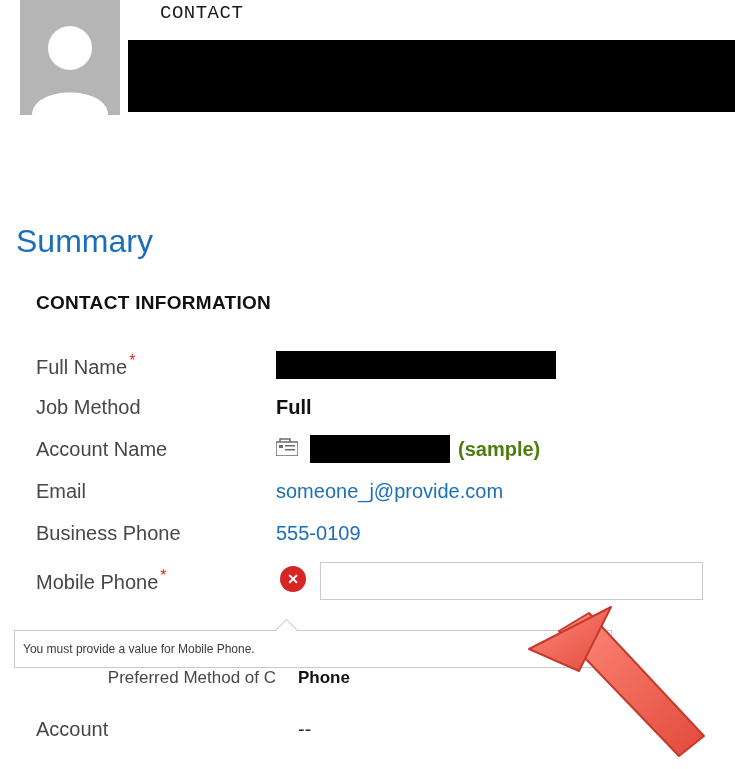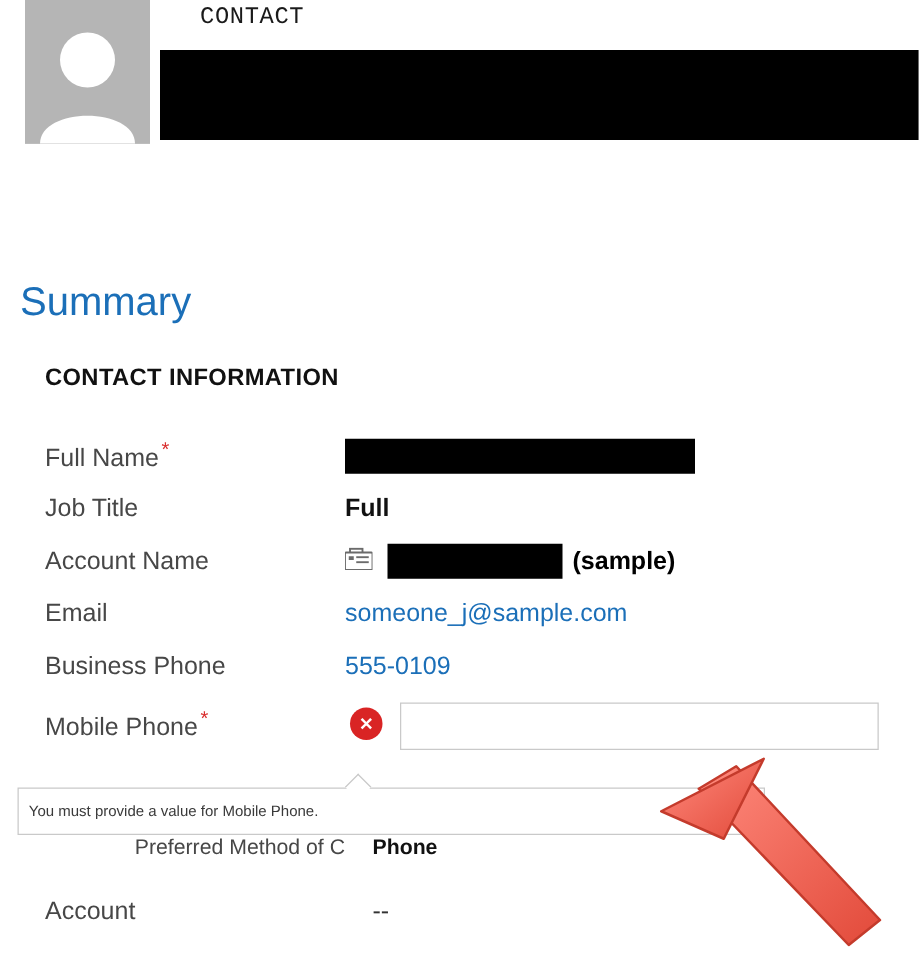--- a/index.html
+++ b/index.html
@@ -113,21 +113,21 @@
     height: 28px;
     background: #000;
   }
 
   .account-icon {
     color: #6b6b6b;
     font-size: 18px;
     margin-right: 4px;
   }
 
-  .link-blue { color: #000000; }
+  .link-blue { color: #4d7c0f; }
 
   
   .mobile-row {
     margin-top: 4px;
     align-items: center;
     position: relative;
   }
   .error-icon {
     width: 26px;
     height: 26px;
@@ -254,21 +254,21 @@
   <div class="field-row first-row">
     <div class="label">
       <span>Full Name</span><span class="req-star">*</span>
     </div>
     <div class="value">
       <span class="redacted-box" style="width:280px"></span>
     </div>
   </div>
 
   <div class="field-row">
-    <div class="label">Job Title</div>
+    <div class="label">Job Method</div>
     <div class="value semibold">Full</div>
   </div>
 
   <div class="field-row">
     <div class="label">Account Name</div>
     <div class="value">
       <span class="account-icon">
         <svg width="22" height="18" viewBox="0 0 22 18" xmlns="http://www.w3.org/2000/svg">
           <rect x="0" y="4" width="22" height="14" rx="1" fill="none" stroke="#6b6b6b" stroke-width="1.5"></rect>
           <rect x="3" y="7" width="4" height="3" fill="#6b6b6b"></rect>
@@ -277,21 +277,21 @@
           <path d="M4 4 L4 1 L14 1 L14 4" fill="none" stroke="#6b6b6b" stroke-width="1.5"></path>
         </svg>
       </span>
       <span class="redacted-box" style="width:140px"></span>
       <span class="link-blue">(sample)</span>
     </div>
   </div>
 
   <div class="field-row">
     <div class="label">Email</div>
-    <div class="value link">someone_j@sample.com</div>
+    <div class="value link">someone_j@provide.com</div>
   </div>
 
   <div class="field-row">
     <div class="label">Business Phone</div>
     <div class="value link">555-0109</div>
   </div>
 
   <div class="field-row mobile-row" style="height:44px;">
     <div class="label">
       <span>Mobile Phone</span><span class="req-star">*</span>

